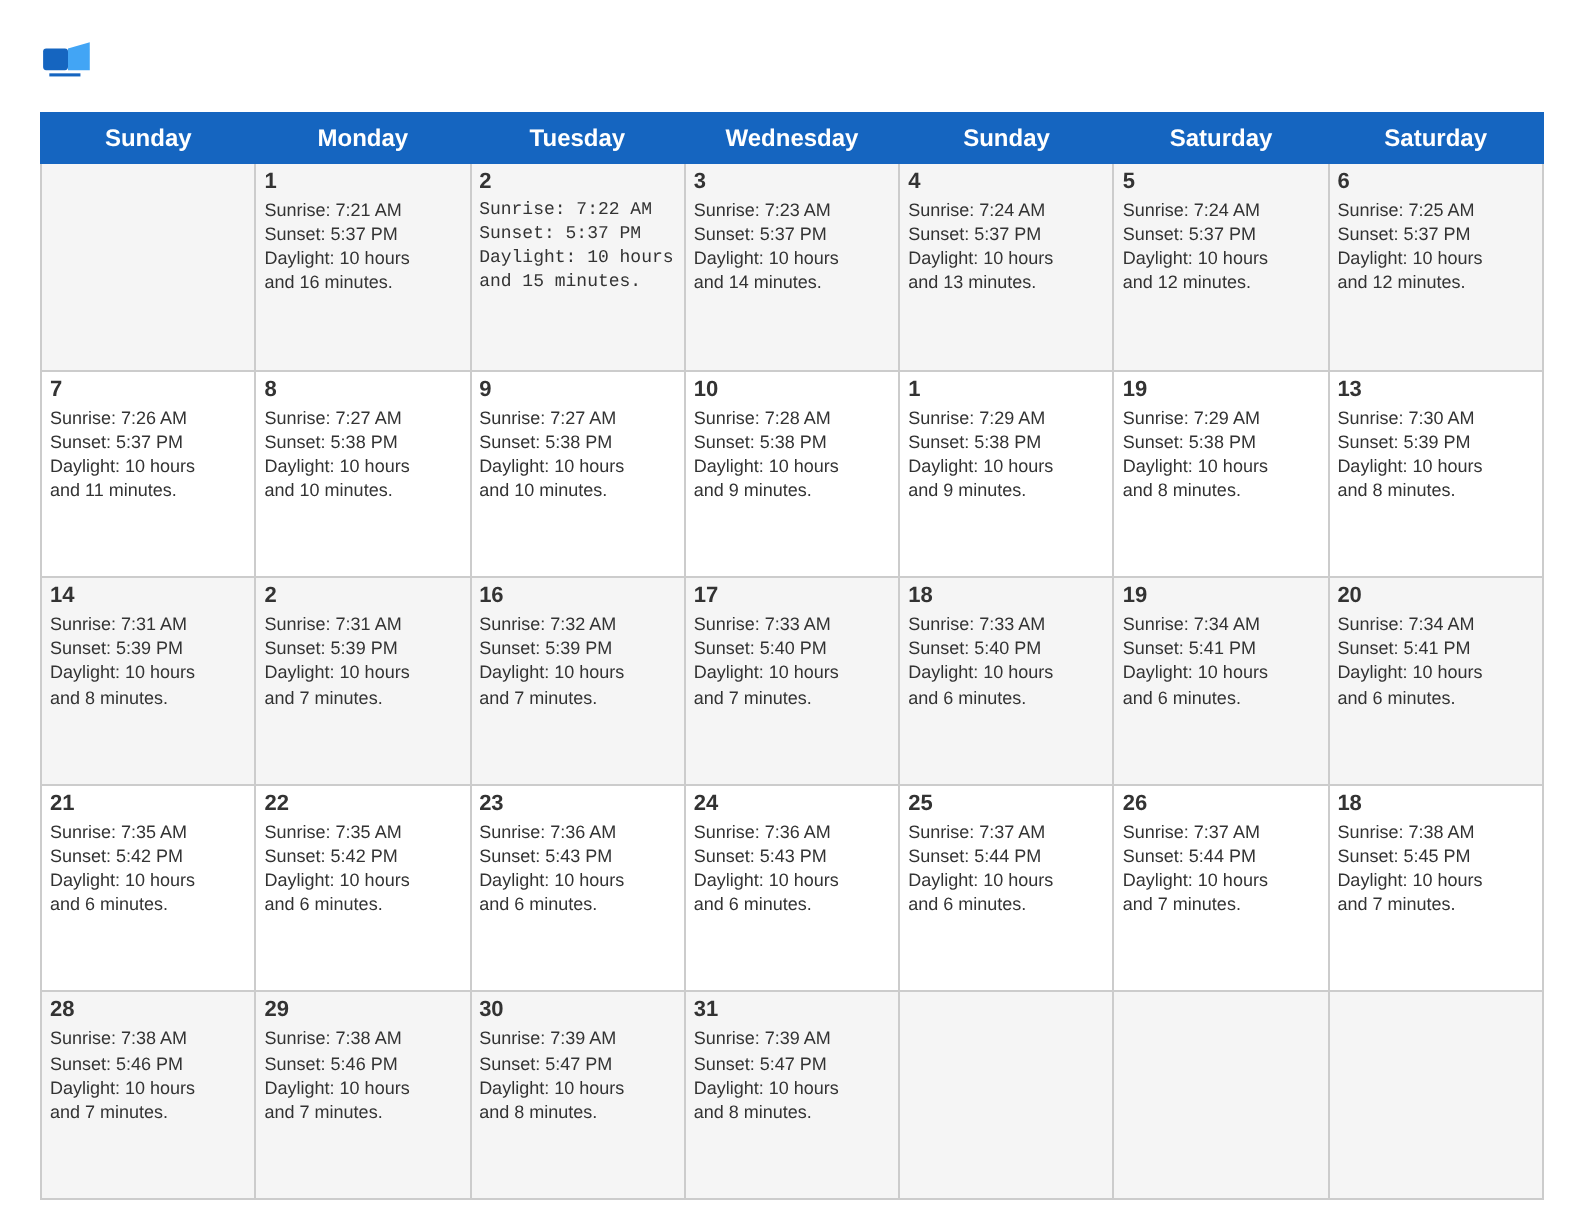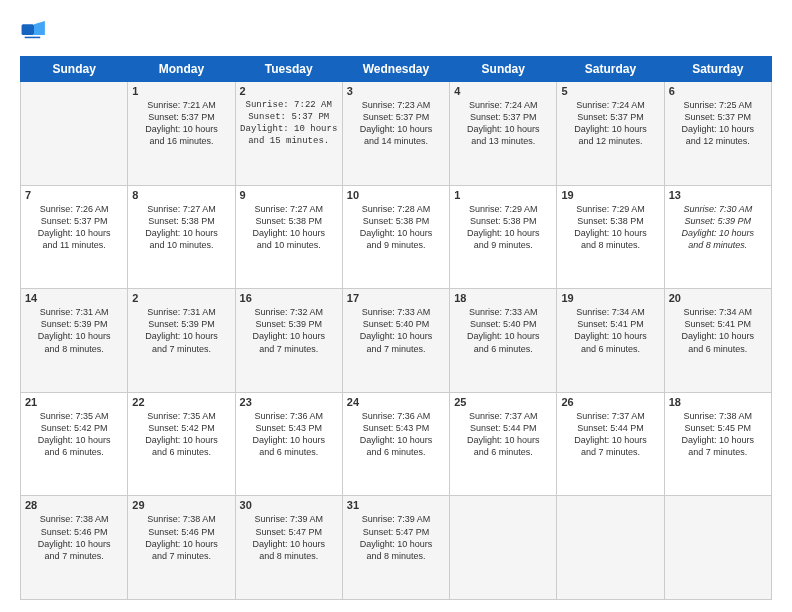--- a/index.html
+++ b/index.html
@@ -89,21 +89,20 @@
     .empty {
       background: #f9f9f9;
     }
     .row-shade {
       background: #f5f5f5;
     }
     .cell-text {
       font-size: 9px;
       line-height: 1.35;
       color: #333;
-      text-align: center;
     }
   </style>
 </head>
 <body>
 
 <div class="page">
   <div class="header">
     <div class="logo">
       <svg class="logo-icon" viewBox="0 0 36 36">
         <rect x="2" y="8" width="16" height="14" rx="2" fill="#1565c0"></rect>
@@ -217,21 +216,21 @@
           </td>
           <td>
             <span class="day-num">19</span>
             <div class="cell-text" style="white-space: pre-line;">Sunrise: 7:29 AM
 Sunset: 5:38 PM
 Daylight: 10 hours
 and 8 minutes.</div>
           </td>
           <td>
             <span class="day-num">13</span>
-            <div class="cell-text" style="white-space: pre-line; font-style: italic;">Sunrise: 7:30 AM
+            <div class="cell-text" style="white-space: pre-line;">Sunrise: 7:30 AM
 Sunset: 5:39 PM
 Daylight: 10 hours
 and 8 minutes.</div>
           </td>
         </tr>
         <tr>
           <td class="row-shade">
             <span class="day-num">14</span>
             <div class="cell-text" style="white-space: pre-line;">Sunrise: 7:31 AM
 Sunset: 5:39 PM

